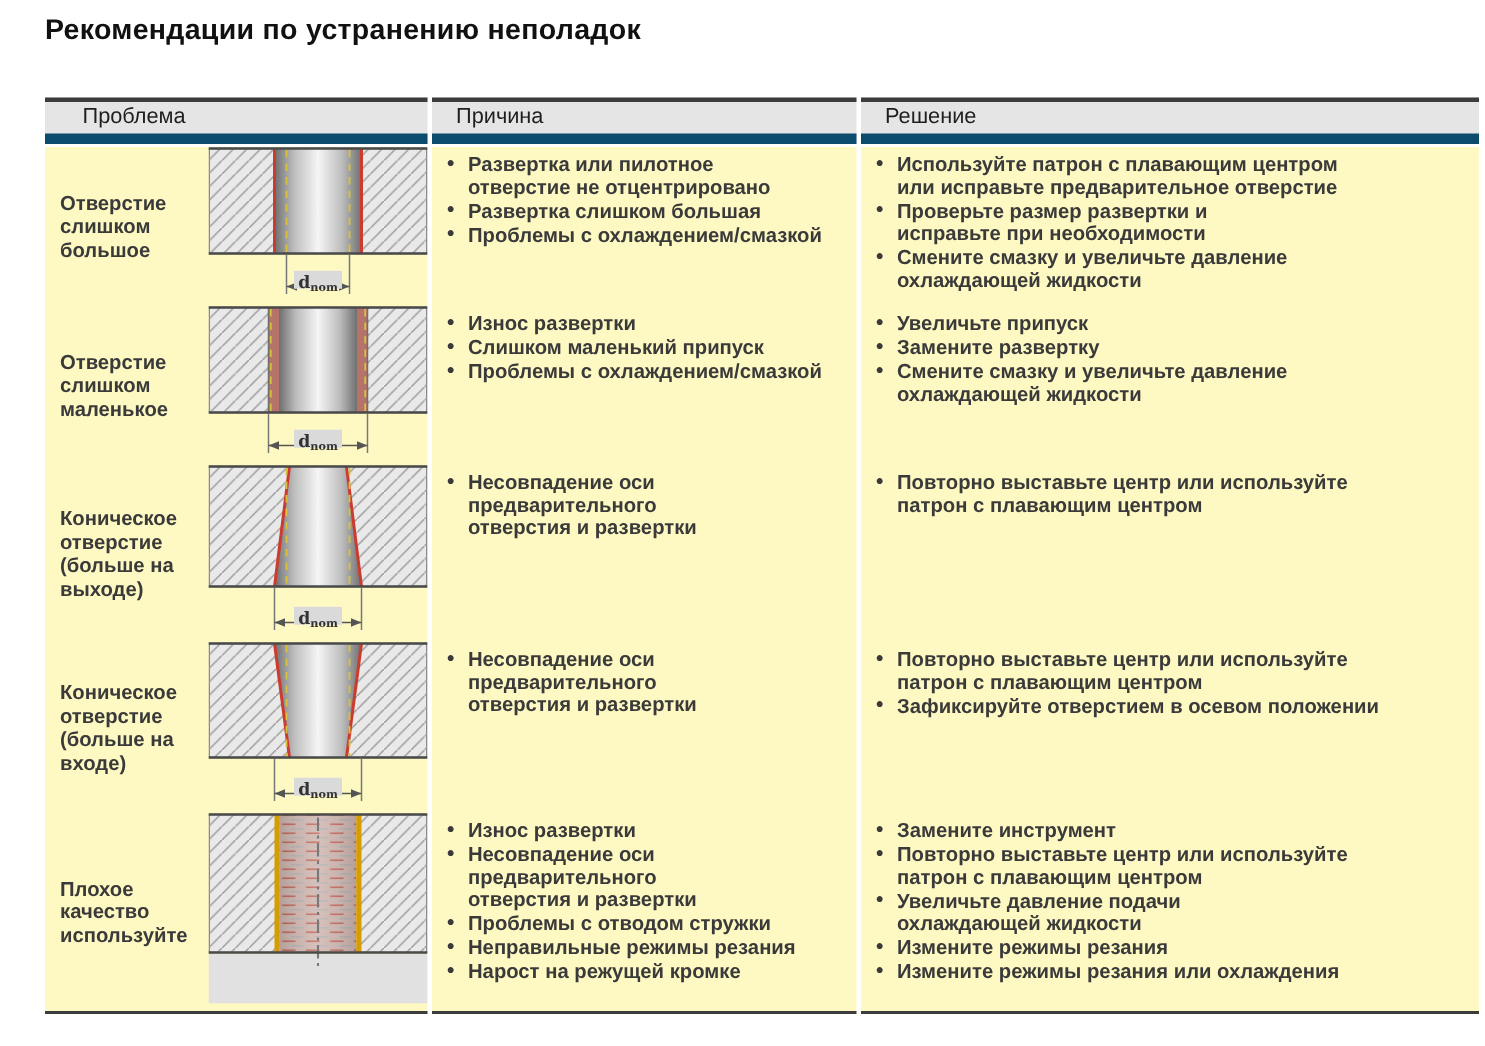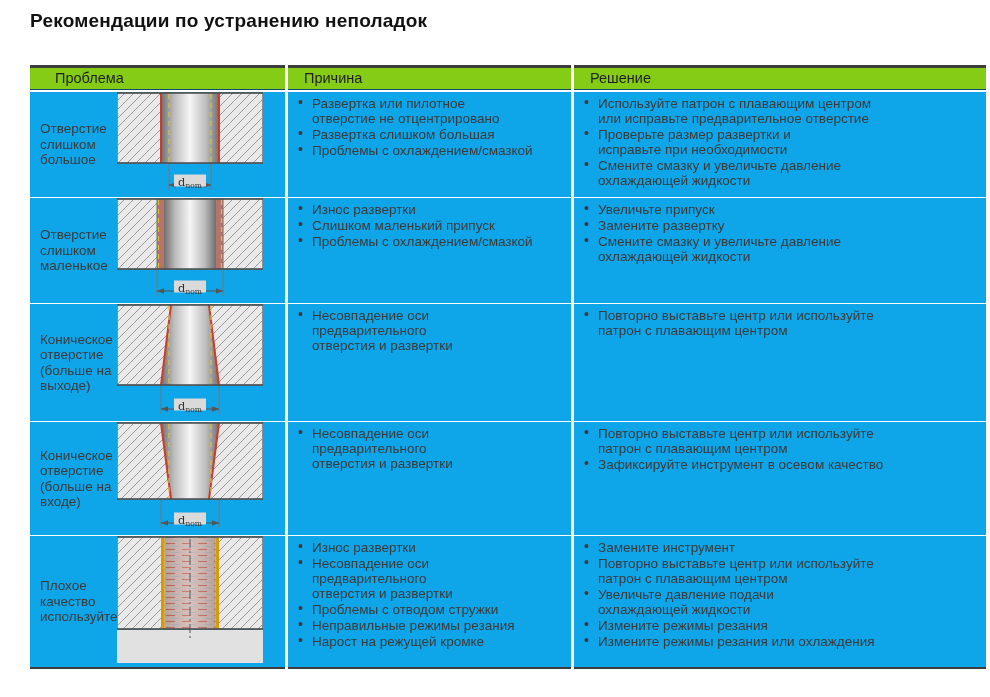--- a/index.html
+++ b/index.html
@@ -8,34 +8,34 @@
     font-family:"Liberation Sans", sans-serif;
   }
   .title{
     margin:10px 0 0 30px;
     font-size:19px;font-weight:bold;color:#111;
     letter-spacing:.2px;
   }
   .tbl{width:956px;margin:33px 0 0 30px;}
   .thead,.trow{display:grid;grid-template-columns:255px 283px 1fr;column-gap:3px;}
   .hcell{
-    background:#84cc16;
+    background:#e5e5e5;
     border-top:3px solid #3c3c3c;
-    border-bottom:1px solid #0c4a6e;
+    border-bottom:7px solid #0c4a6e;
     font-size:14.5px;color:#1f1f1f;
     padding:2px 0 3px 16px;
   }
   .h1{padding-left:25px;}
   .h2,.h3{text-align:left;}
   .trow{margin-top:2px;}
-  .cell{background:#0ea5e9;}
+  .cell{background:#fef9c3;font-weight:bold;}
   .trow:last-child .cell{border-bottom:2px solid #3c3c3c;}
   .c1{display:flex;}
   .plabel{
-    width:87px;padding-left:10px;box-sizing:border-box;
+    width:109px;padding-left:10px;box-sizing:border-box;
     align-self:center;
     font-size:13.5px;line-height:15.5px;color:#3a3a3a;
   }
   .diag{width:146px;flex:0 0 146px;}
   .cell ul{list-style:none;margin:0;padding:4px 6px 0 9px;}
   .cell li{
     position:relative;padding-left:15px;margin-bottom:1px;
     font-size:13.5px;line-height:15px;color:#3a3a3a;
     white-space:pre-line;
   }
@@ -254,21 +254,21 @@
        <ul>
             <li>Несовпадение оси
 предварительного
 отверстия и развертки</li>
           </ul>
      </div>
      <div class="cell c3">
        <ul>
             <li>Повторно выставьте центр или используйте
 патрон с плавающим центром</li>
-            <li>Зафиксируйте инструмент в осевом качество</li>
+            <li>Зафиксируйте отверстием в осевом положении</li>
           </ul>
      </div>
       </div>
       <div class="trow">
         <div class="cell c1">
        <div class="plabel">Плохое качество используйте</div>
        <div class="diag"><svg width="146" height="127" viewBox="0 0 146 127" xmlns="http://www.w3.org/2000/svg">
               <defs>
     <pattern id="h4" width="9" height="9" patternUnits="userSpaceOnUse">
       <path d="M0 9 L9 0" stroke="#9A9A9A" stroke-width="1"></path>

